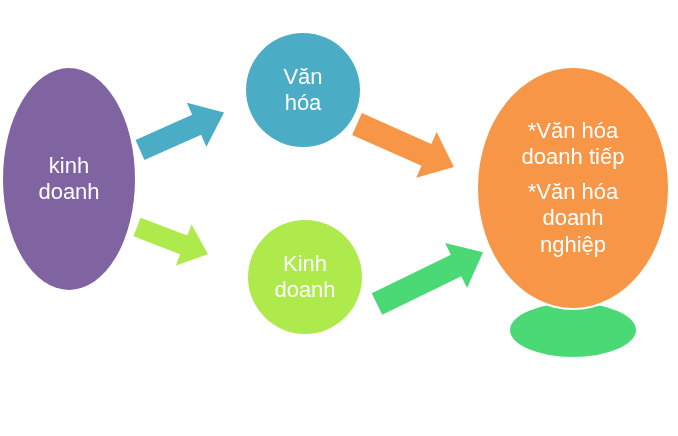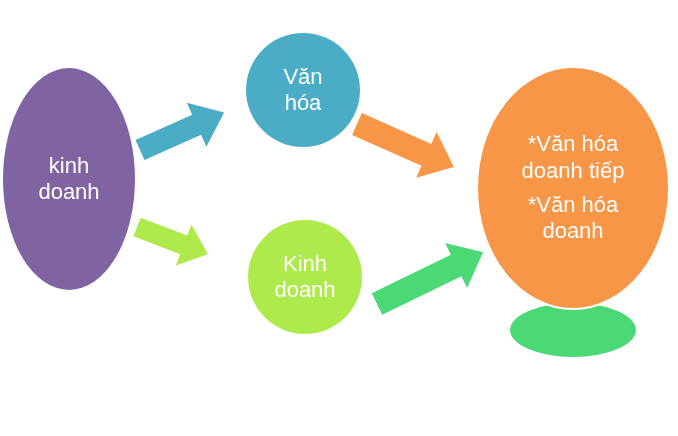--- a/index.html
+++ b/index.html
@@ -89,14 +89,15 @@
     <span>Kinh</span>
     <span>doanh</span>
   </div>
 
   <div class="label" id="lbl-result">
     <span>*Văn hóa</span>
     <span>doanh tiếp</span>
     <div class="gap"></div>
     <span>*Văn hóa</span>
     <span>doanh</span>
+    <span>nghiệp</span>
   </div>
 </div>
 
 </body></html>

